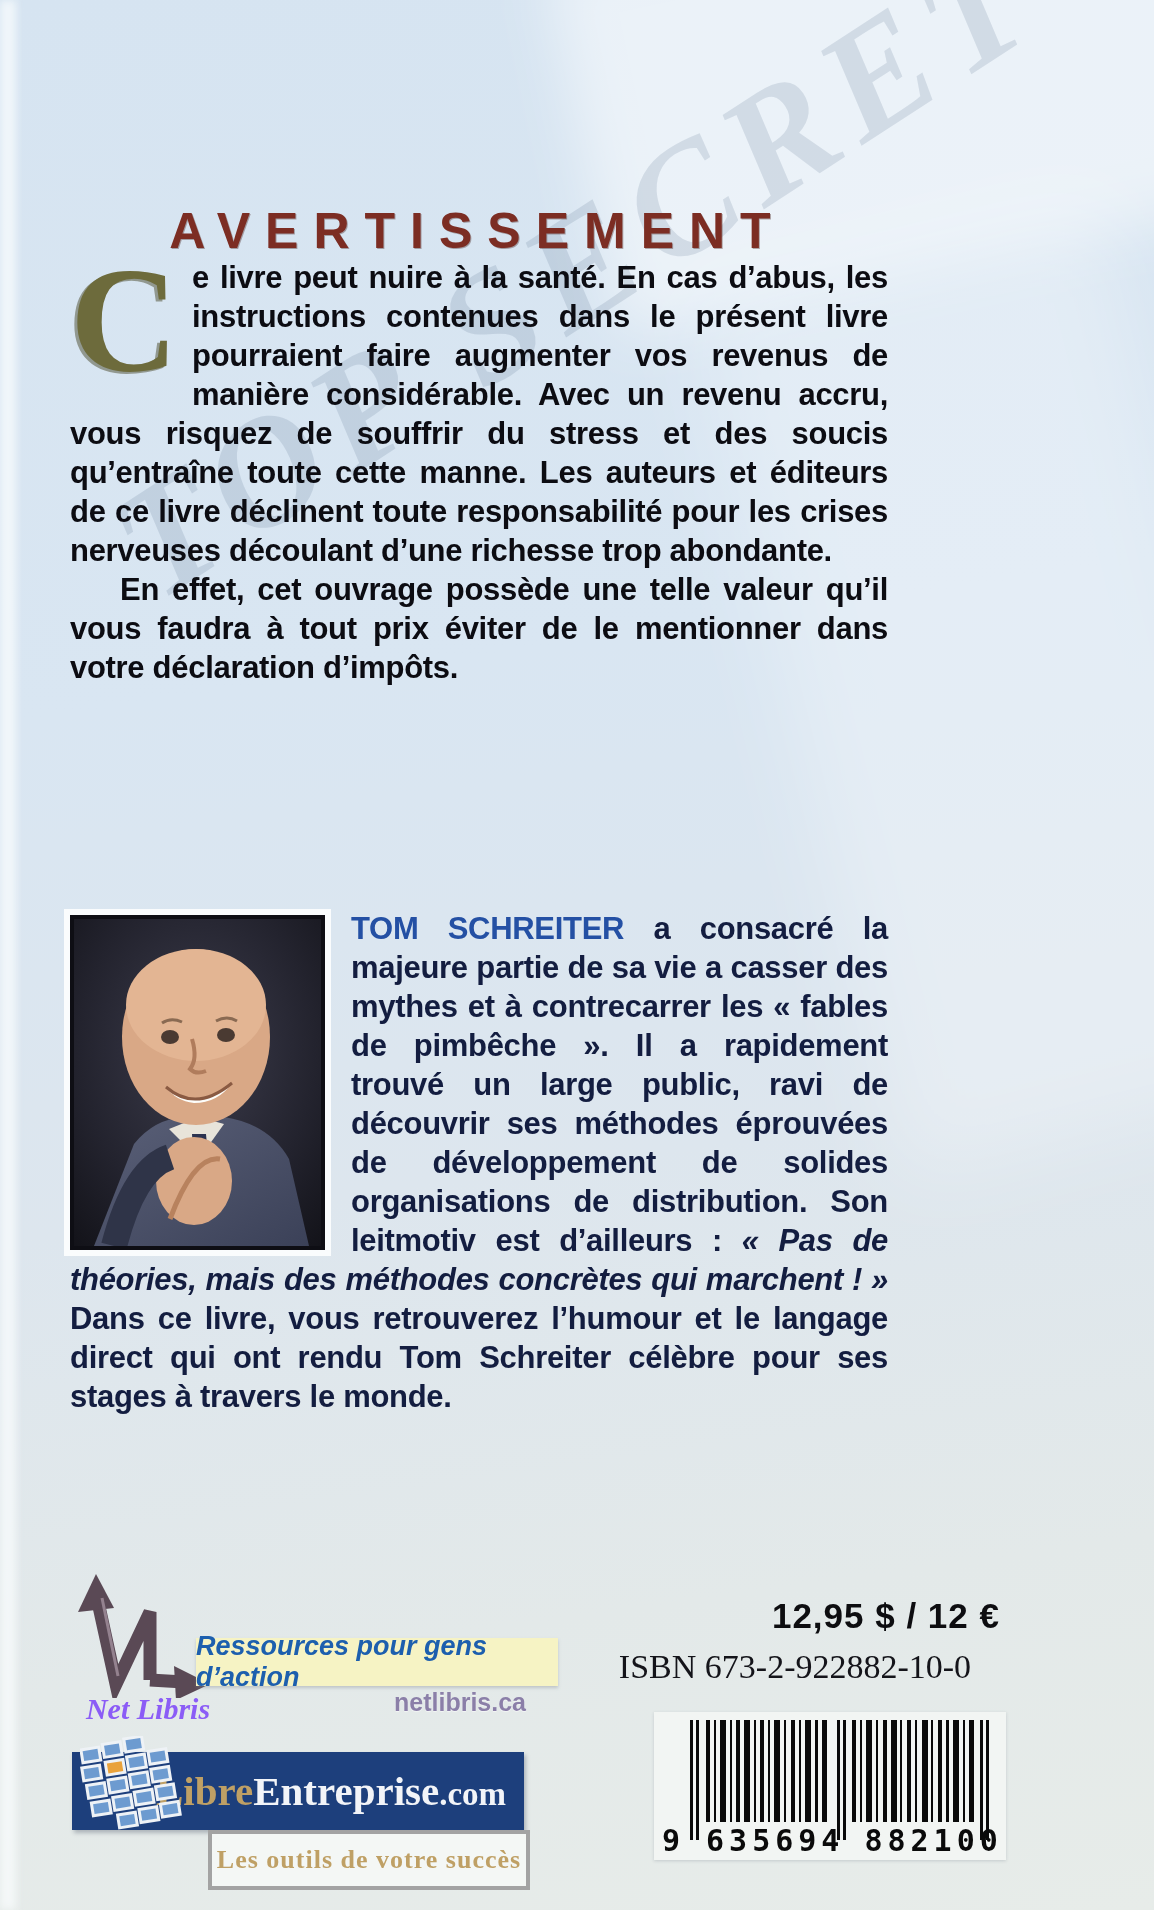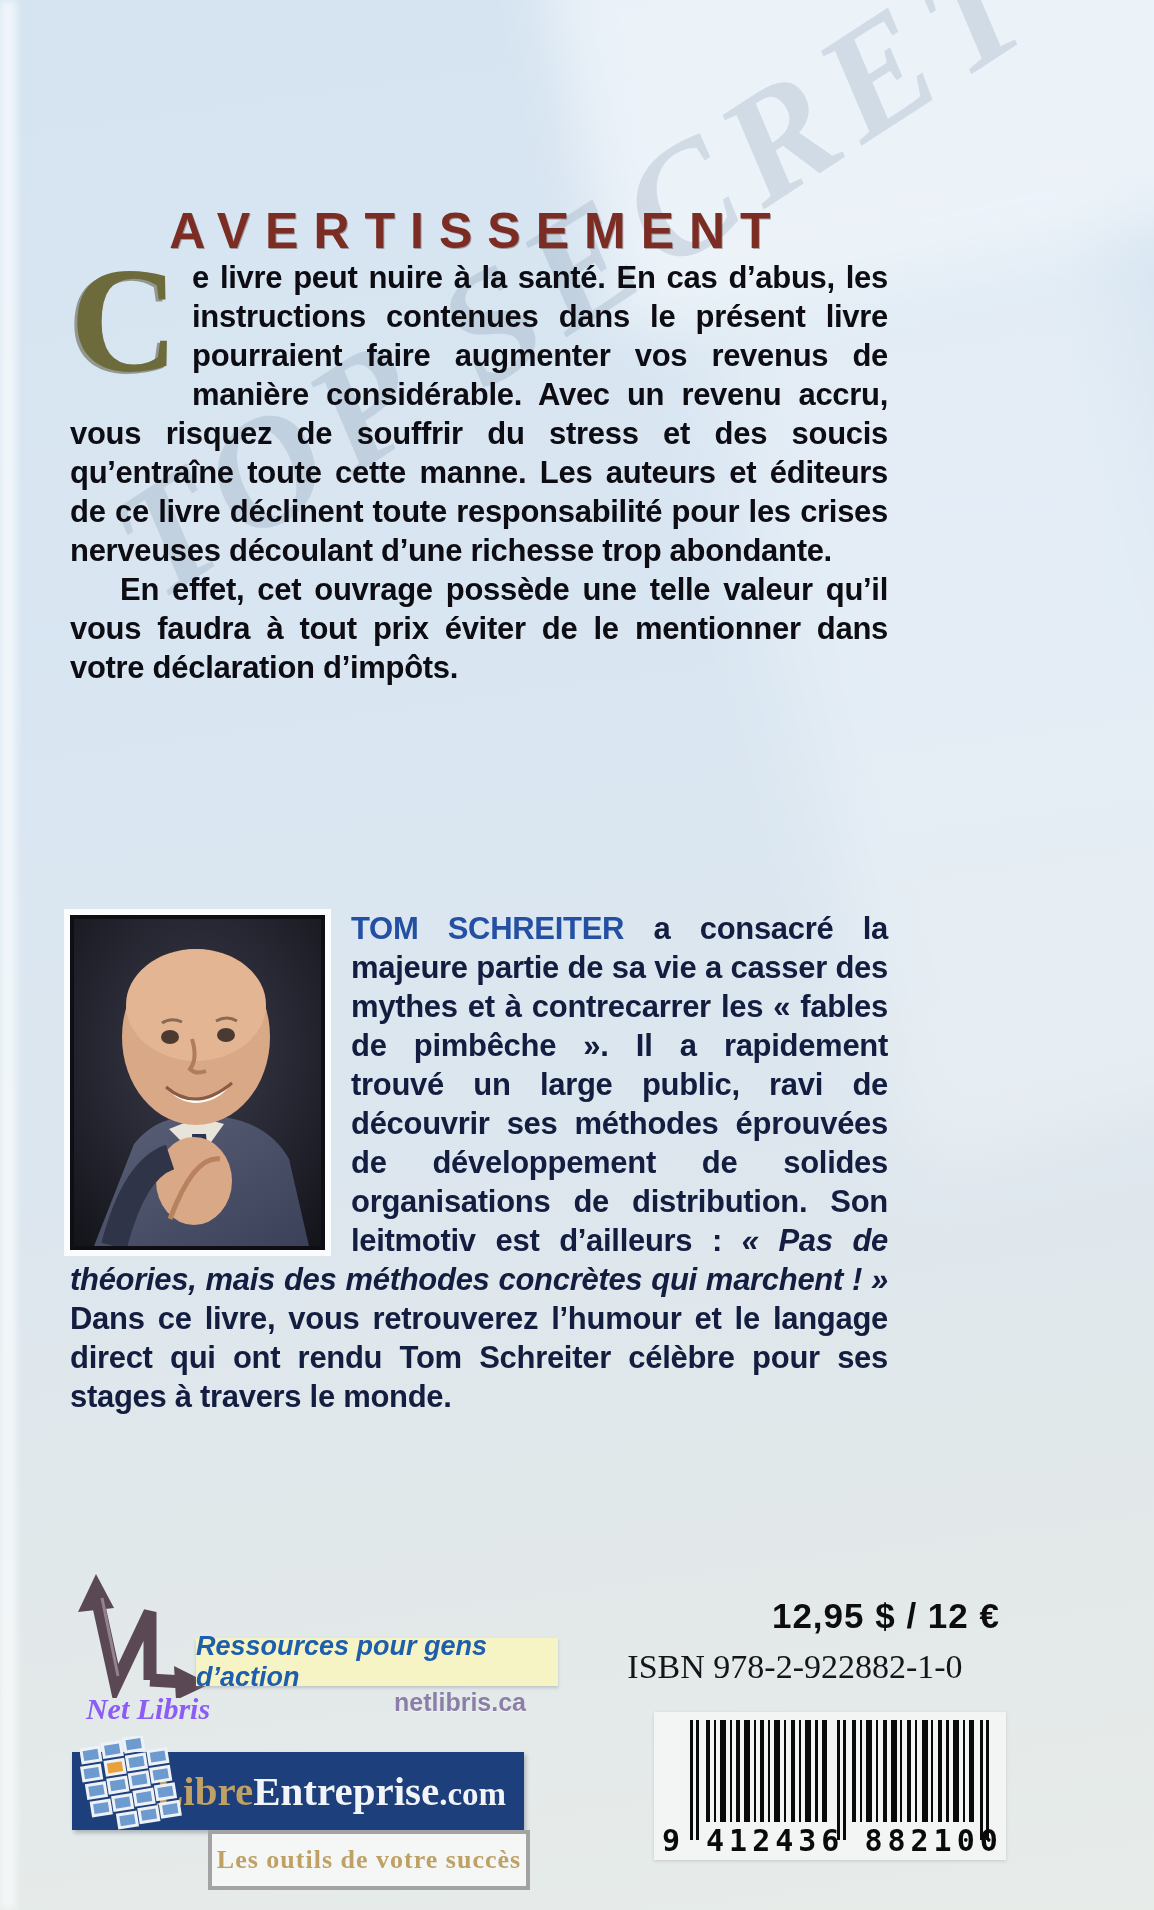--- a/index.html
+++ b/index.html
@@ -194,21 +194,21 @@
       <rect x="34" y="76" width="18" height="13"></rect>
         <rect x="56" y="74" width="18" height="13"></rect>
         <rect x="78" y="72" width="18" height="13"></rect>
     </g>
     <rect x="30" y="22" width="18" height="13" fill="#e9a23b" stroke="#eef2f6" stroke-width="3"></rect>
   </g>
 </svg>
 <div class="libre-tagline">Les outils de votre succès</div>
 
 <div class="price">12,95 $ / 12 €</div>
-<div class="isbn">ISBN 978-2-922882-1-0</div>
+<div class="isbn">ISBN 673-2-922882-10-0</div>
 
 <div class="barcode">
   <svg width="352" height="148" viewBox="0 0 352 148" xmlns="http://www.w3.org/2000/svg">
     <g fill="#0a0a0a">
       <rect x="36" y="8" width="3" height="120"></rect>
         <rect x="42" y="8" width="3" height="120"></rect>
       <rect x="52" y="8" width="4" height="102"></rect>
         <rect x="60" y="8" width="2" height="102"></rect>
         <rect x="66" y="8" width="6" height="102"></rect>
       <rect x="76" y="8" width="2" height="102"></rect>
@@ -241,16 +241,16 @@
       <rect x="292" y="8" width="3" height="102"></rect>
         <rect x="299" y="8" width="6" height="102"></rect>
         <rect x="309" y="8" width="2" height="102"></rect>
       <rect x="315" y="8" width="5" height="102"></rect>
       <rect x="326" y="8" width="3" height="120"></rect>
         <rect x="332" y="8" width="3" height="120"></rect>
     </g>
   </svg>
   <div class="barcode-digits">
     <span class="d0">9</span>
-    <span class="d1">412436</span>
+    <span class="d1">635694</span>
     <span class="d2">882100</span>
   </div>
 </div>
 
 </body></html>

